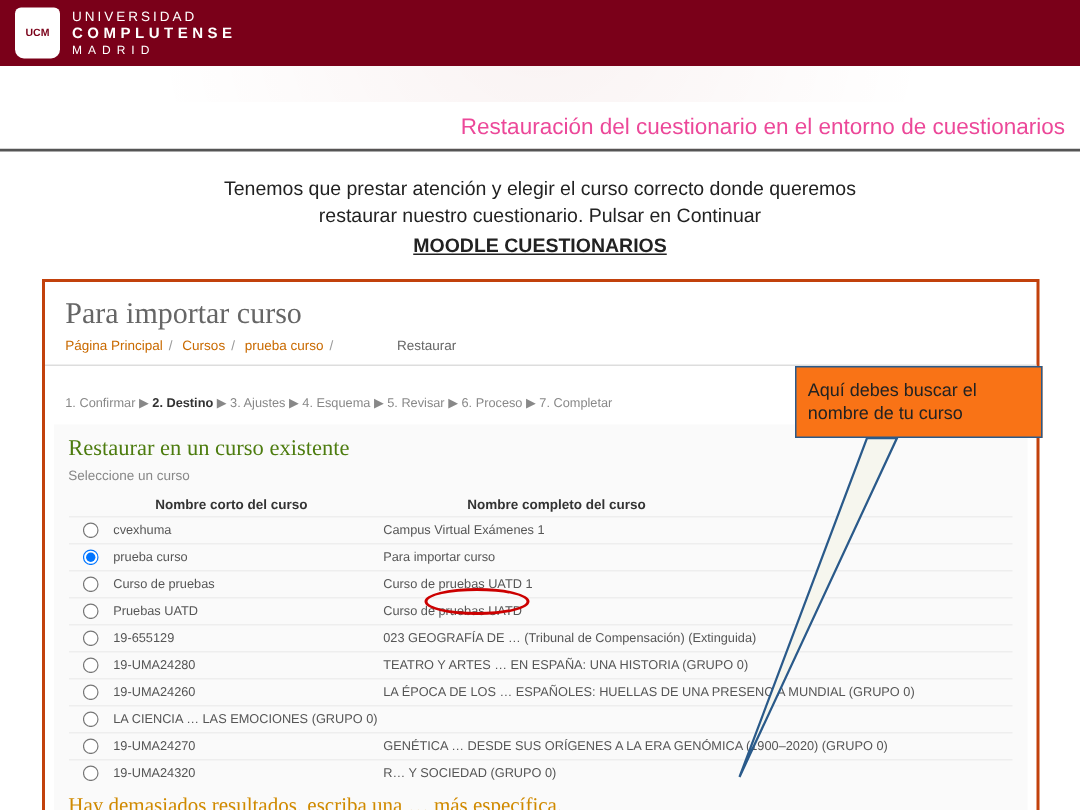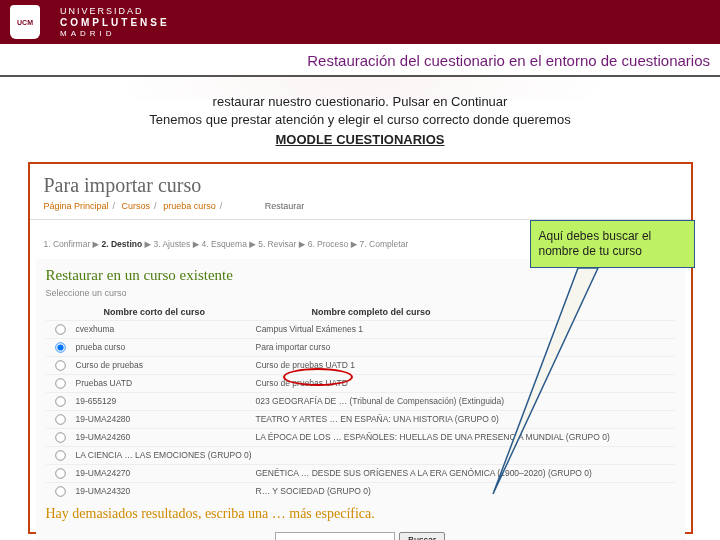--- a/index.html
+++ b/index.html
@@ -2,28 +2,28 @@
 <html><head>
 <meta charset="utf-8">
 <style>
   * { box-sizing: border-box; margin: 0; padding: 0; }
   body { width: 720px; height: 540px; font-family: Arial, sans-serif; background: #fff; position: relative; overflow: hidden; }
 
   
   .watermark { position: absolute; top: -40px; left: 0; width: 720px; height: 140px; background: radial-gradient(circle at 50% 30%, rgba(140,0,0,0.05), transparent 70%); z-index: 0; }
 
   .header { position: relative; z-index: 2; }
-  .logo-bar { background: #7a0019; color: #fff; height: 44px; display: flex; align-items: center; padding: 0 10px; gap: 20px; }
+  .logo-bar { background: #7a0019; color: #fff; height: 44px; display: flex; align-items: center; padding: 0 10px; gap: 8px; }
   .logo-shield { width: 30px; height: 34px; background: #fff; border-radius: 4px 4px 6px 6px; display: flex; align-items: center; justify-content: center; font-size: 7px; color: #7a0019; font-weight: bold; text-align: center; line-height: 1; }
   .logo-text { font-size: 9px; letter-spacing: 2px; line-height: 1.2; }
   .logo-text .uni { font-weight: normal; }
   .logo-text .comp { font-weight: bold; letter-spacing: 3px; font-size: 10px; }
   .logo-text .mad { letter-spacing: 4px; font-size: 8px; }
 
-  .title-bar { text-align: right; padding: 8px 10px 6px; font-size: 15px; color: #701a75; position: relative; z-index: 2; background: #fff; }
+  .title-bar { text-align: right; padding: 8px 10px 6px; font-size: 15px; color: #ec4899; position: relative; z-index: 2; background: #fff; margin-top: 24px; }
   .title-underline { height: 2px; background: #555; margin: 0 0 10px; }
 
   .intro { text-align: center; font-size: 13px; color: #222; line-height: 1.4; padding: 6px 40px 4px; position: relative; z-index: 2; }
   .intro-link { font-weight: bold; text-decoration: underline; margin-top: 2px; display: inline-block; }
 
   .canvas-area { position: relative; margin: 8px auto 0; width: 665px; height: 380px; z-index: 2; }
   .moodle-shot { position: absolute; top: 0; left: 0; width: 665px; height: 372px; background: #fff; border: 2px solid #c2410c; }
 
   .ms-page-title { font-family: Georgia, 'Times New Roman', serif; font-size: 20px; color: #666; padding: 10px 14px 4px; }
   .ms-breadcrumb { font-size: 9px; color: #c96a00; padding: 0 14px 8px; }
@@ -47,21 +47,21 @@
   .ms-row { display: flex; font-size: 8.5px; color: #555; padding: 2px 0; border-top: 1px solid #eee; align-items: center; min-height: 16px; }
   .ms-row.selected { font-weight: normal; }
   .ms-row input[type=radio] { transform: scale(0.8); }
 
   .ms-warn { font-size: 14px; color: #d08a00; padding: 6px 0 6px; font-family: Liberation Serif, serif; }
   .ms-search { display: flex; justify-content: center; gap: 4px; padding: 4px 0 8px; }
   .ms-search input[type=text] { font-size: 9px; padding: 2px 4px; width: 120px; border: 1px solid #aaa; }
   .ms-search button { font-size: 9px; padding: 2px 8px; border: 1px solid #888; background: #eee; border-radius: 2px; }
 
   
-  .callout { position: absolute; top: 58px; right: -2px; width: 165px; height: 48px; background: #bef264; border: 1.5px solid #2a5a8a; display: flex; align-items: center; padding: 6px 8px; font-size: 12px; color: #222; z-index: 5; line-height: 1.25; }
+  .callout { position: absolute; top: 58px; right: -2px; width: 165px; height: 48px; background: #f97316; border: 1.5px solid #2a5a8a; display: flex; align-items: center; padding: 6px 8px; font-size: 12px; color: #222; z-index: 5; line-height: 1.25; }
   .tail-line { position: absolute; top: 104px; right: 80px; width: 130px; height: 230px; z-index: 4; pointer-events: none; }
 
   .highlight-oval { position: absolute; border: 2px solid #c00; border-radius: 50%; width: 70px; height: 18px; top: 206px; left: 255px; z-index: 6; }
 
   
   .wash { position: absolute; inset: 0; pointer-events: none; }
 </style>
 </head>
 <body>
 
@@ -75,22 +75,22 @@
       <div class="comp">COMPLUTENSE</div>
       <div class="mad">MADRID</div>
     </div>
   </div>
 </div>
 
 <div class="title-bar">Restauración del cuestionario en el entorno de cuestionarios</div>
 <div class="title-underline"></div>
 
 <div class="intro">
+  <div>Tenemos que prestar atención y elegir el curso correcto donde queremos</div>
   <div>restaurar nuestro cuestionario. Pulsar en Continuar</div>
-  <div>Tenemos que prestar atención y elegir el curso correcto donde queremos</div>
   <div class="intro-link">MOODLE CUESTIONARIOS</div>
 </div>
 
 <div class="canvas-area">
   <div class="moodle-shot">
     <div class="ms-page-title">Para importar curso</div>
     <div class="ms-breadcrumb">
       <span class="bc">Página Principal</span><span class="sep">/</span>
       <span class="bc">Cursos</span><span class="sep">/</span>
       <span class="bc">prueba curso</span><span class="sep">/</span>

